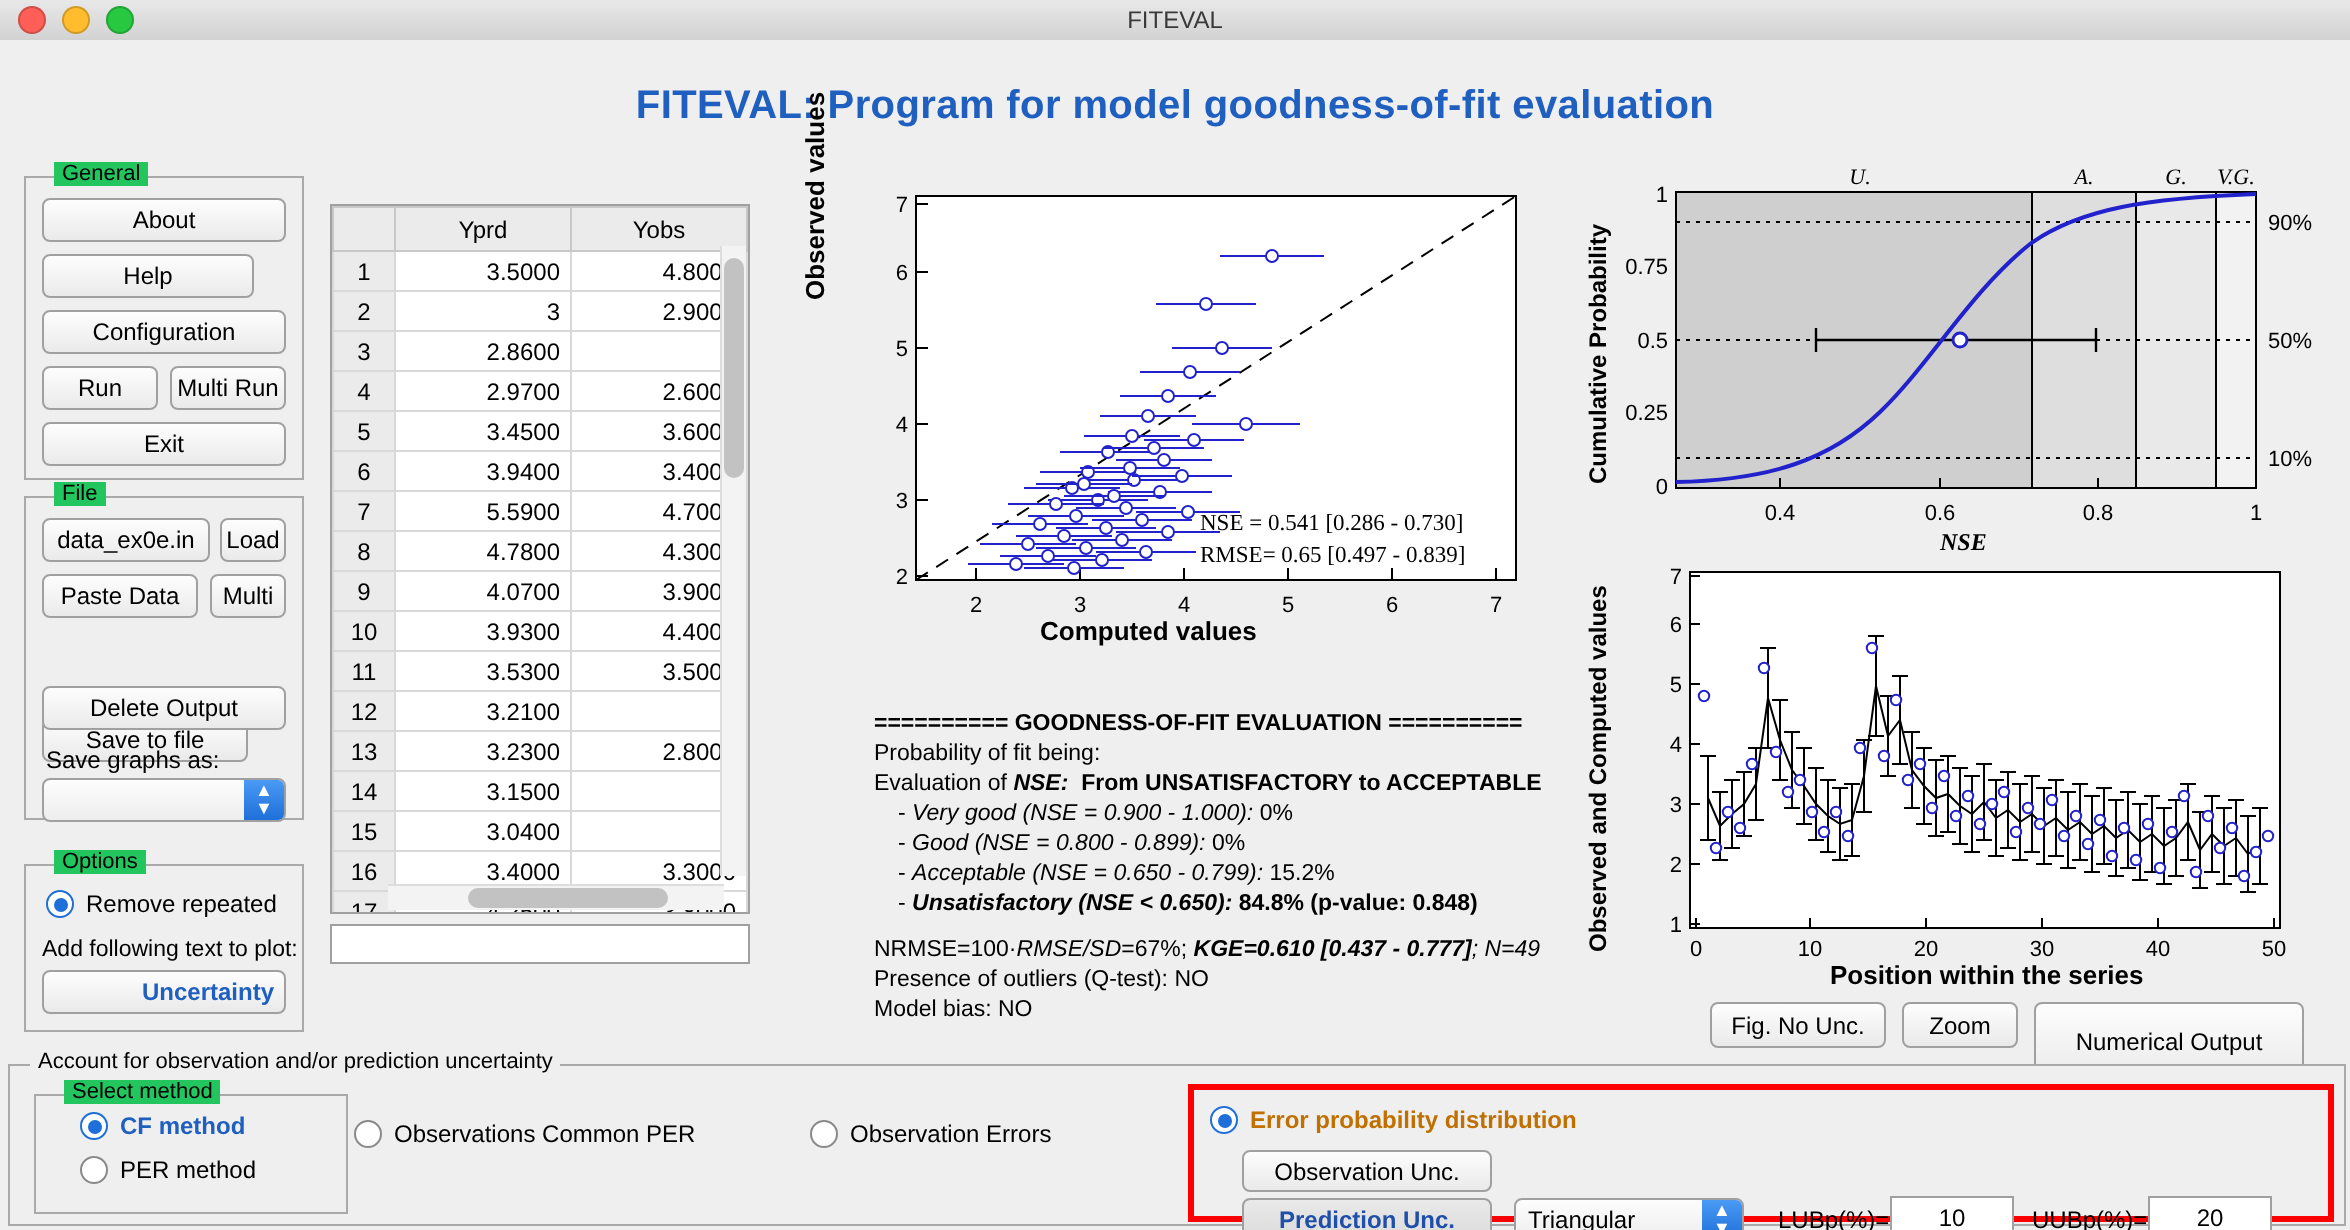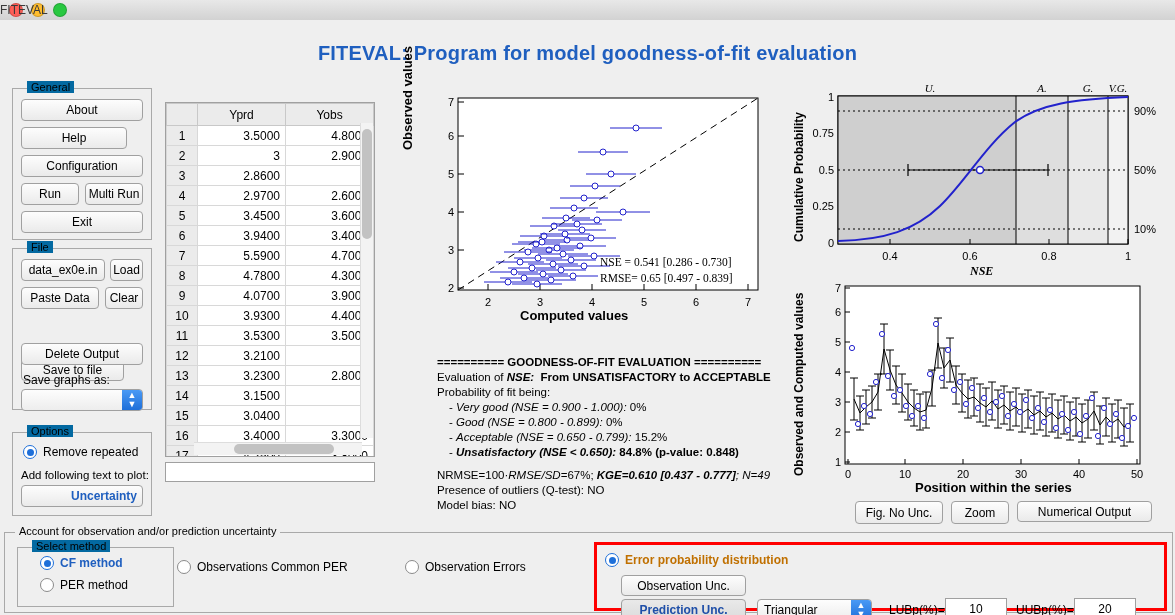--- a/index.html
+++ b/index.html
@@ -19,42 +19,42 @@
     border-bottom:1px solid #b4b4b4;
     display:flex;align-items:center;
     position:relative;
   }
   .traffic{display:flex;gap:8px;margin-left:9px;}
   .dot{width:12px;height:12px;border-radius:50%;border:1px solid rgba(0,0,0,.18);}
   .dot.red{background:#ff5f57;}
   .dot.yellow{background:#ffbd2e;}
   .dot.green{background:#28c840;}
   #win-title{
-    position:absolute;left:0;right:0;
+    position:absolute;left:0;right:0;text-align:center;
     font-size:12px;color:#3a3a3a;
   }
   
   #app{
     position:absolute;top:20px;left:0;width:1175px;height:595px;
     background:#efefef;
   }
   h1#apptitle{
     position:absolute;top:22px;left:0;width:1175px;text-align:center;
     margin:0;font-size:20px;font-weight:bold;color:#1f5fbf;
     letter-spacing:.2px;
   }
   
   .panel{
     position:absolute;
     border:1px solid #a9a9a9;
     background:#efefef;
   }
   .panel > .legend{
     position:absolute;top:-8px;left:14px;
-    background:#0369a1;padding:0 4px;font-size:11px;color:#000;
+    background:#22c55e;padding:0 4px;font-size:11px;color:#000;
   }
   
   .btn{
     background:linear-gradient(#fdfdfd,#eaeaea);
     border:1px solid #a0a0a0;border-radius:4px;
     font-family:"Liberation Sans", sans-serif;font-size:12px;
     color:#000;text-align:center;
     display:flex;align-items:center;justify-content:center;
     box-sizing:border-box;
     cursor:default;
@@ -165,21 +165,21 @@
     <div class="btn" style="left:8px;top:94px;width:58px;height:22px;">Run</div>
     <div class="btn" style="left:72px;top:94px;width:58px;height:22px;">Multi Run</div>
     <div class="btn" style="left:8px;top:122px;width:122px;height:22px;">Exit</div>
   </div>
 
   <div class="panel" style="left:12px;top:228px;width:138px;height:160px;">
     <span class="legend">File</span>
     <div class="btn" style="left:8px;top:10px;width:84px;height:22px;">data_ex0e.in</div>
     <div class="btn" style="left:97px;top:10px;width:33px;height:22px;">Load</div>
     <div class="btn" style="left:8px;top:38px;width:78px;height:22px;">Paste Data</div>
-    <div class="btn" style="left:92px;top:38px;width:38px;height:22px;">Clear</div>
+    <div class="btn" style="left:92px;top:38px;width:38px;height:22px;">Multi</div>
     <div class="btn" style="left:8px;top:66px;width:103px;height:22px;margin-top:44px;">Save to file</div>
     <div class="btn" style="left:8px;top:94px;width:122px;height:22px;">Delete Output</div>
     <div class="caption" style="left:10px;top:124px;">Save graphs as:</div>
     <select class="combo" style="left:8px;top:140px;width:122px;height:22px;">
       <option></option>
     </select>
     <div class="combo-arrow" style="left:109px;top:141px;height:20px;">
       <span>▲</span>
         <span>▼</span>
     </div>
@@ -424,24 +424,24 @@
       <text x="200" y="166" font-size="11.5" font-style="italic" font-family="Liberation Serif, serif" fill="#000"></text>
     </svg>
     <div style="position:absolute;left:200px;top:166px;font-size:11.5px;font-family:'Liberation Serif',serif;">NSE = 0.541 [0.286 - 0.730]</div>
     <div style="position:absolute;left:200px;top:182px;font-size:11.5px;font-family:'Liberation Serif',serif;">RMSE= 0.65 [0.497 - 0.839]</div>
     <div style="position:absolute;left:0px;top:60px;width:16px;transform:rotate(-90deg);transform-origin:left top;font-size:13px;font-weight:bold;white-space:nowrap;">Observed values</div>
     <div style="position:absolute;left:120px;top:218px;font-size:13px;font-weight:bold;">Computed values</div>
   </div>
 
   <div id="results">
     <div class="hdr">========== GOODNESS-OF-FIT EVALUATION ==========</div>
+    <div>Probability of fit being:</div>
     <div>
       <span>Evaluation of </span><span class="it bd">NSE:</span>&nbsp;&nbsp;<span class="bd">From UNSATISFACTORY to ACCEPTABLE</span>
     </div>
-    <div>Probability of fit being:</div>
     <div style="padding-left:12px;">
       - <span class="it">Very good</span>
       <span class="it">(NSE = 0.900 - 1.000):</span>
       <span>0%</span>
     </div>
     <div style="padding-left:12px;">
       - <span class="it">Good</span>
       <span class="it">(NSE = 0.800 - 0.899):</span>
       <span>0%</span>
     </div>
@@ -762,21 +762,21 @@
           <circle cx="338" cy="148" r="2.6"></circle>
           <circle cx="344" cy="140" r="2.6"></circle>
       </g>
     </svg>
     <div style="position:absolute;left:2px;top:198px;transform:rotate(-90deg);transform-origin:left top;font-size:12px;font-weight:bold;white-space:nowrap;">Observed and Computed values</div>
     <div style="position:absolute;left:125px;top:202px;font-size:13px;font-weight:bold;">Position within the series</div>
   </div>
 
   <div class="btn" style="left:855px;top:481px;width:88px;height:23px;">Fig. No Unc.</div>
   <div class="btn" style="left:951px;top:481px;width:58px;height:23px;">Zoom</div>
-  <div class="btn" style="left:1017px;top:481px;width:135px;height:21px;">Numerical Output</div>
+  <div class="btn" style="left:1017px;top:481px;width:135px;height:40px;">Numerical Output</div>
 
   <div id="bottom">
     <span class="legend">Account for observation and/or prediction uncertainty</span>
 
     <div class="panel" style="left:12px;top:14px;width:155px;height:58px;">
       <span class="legend">Select method</span>
       <div class="radio on" style="left:22px;top:8px;">
         <span class="mark"></span>
         <span style="color:#1f5fbf;font-weight:bold;">CF method</span>
       </div>

